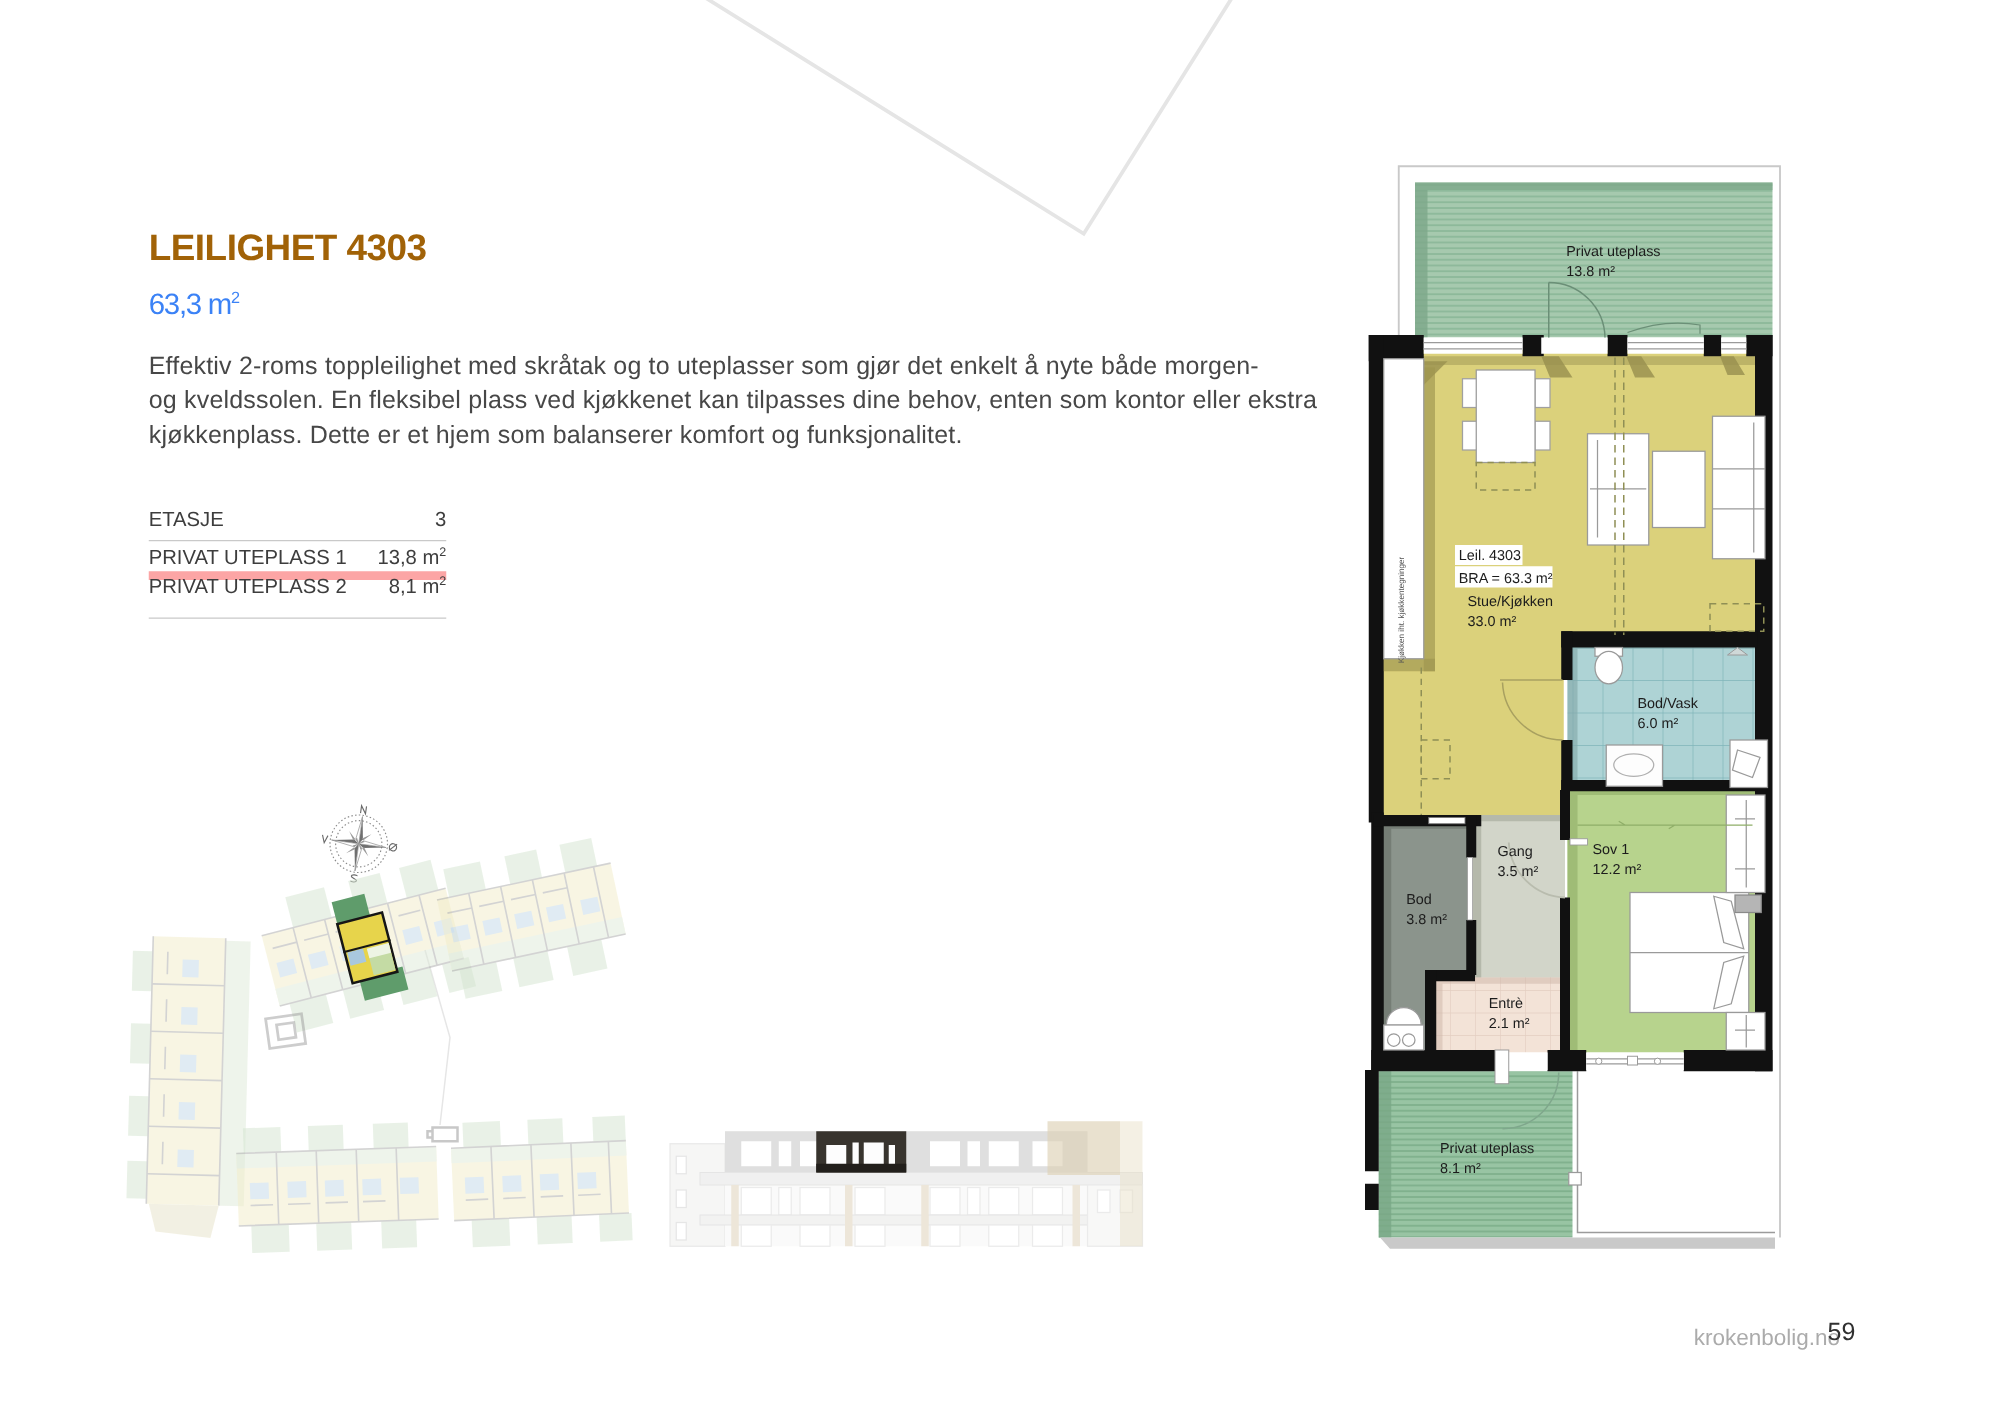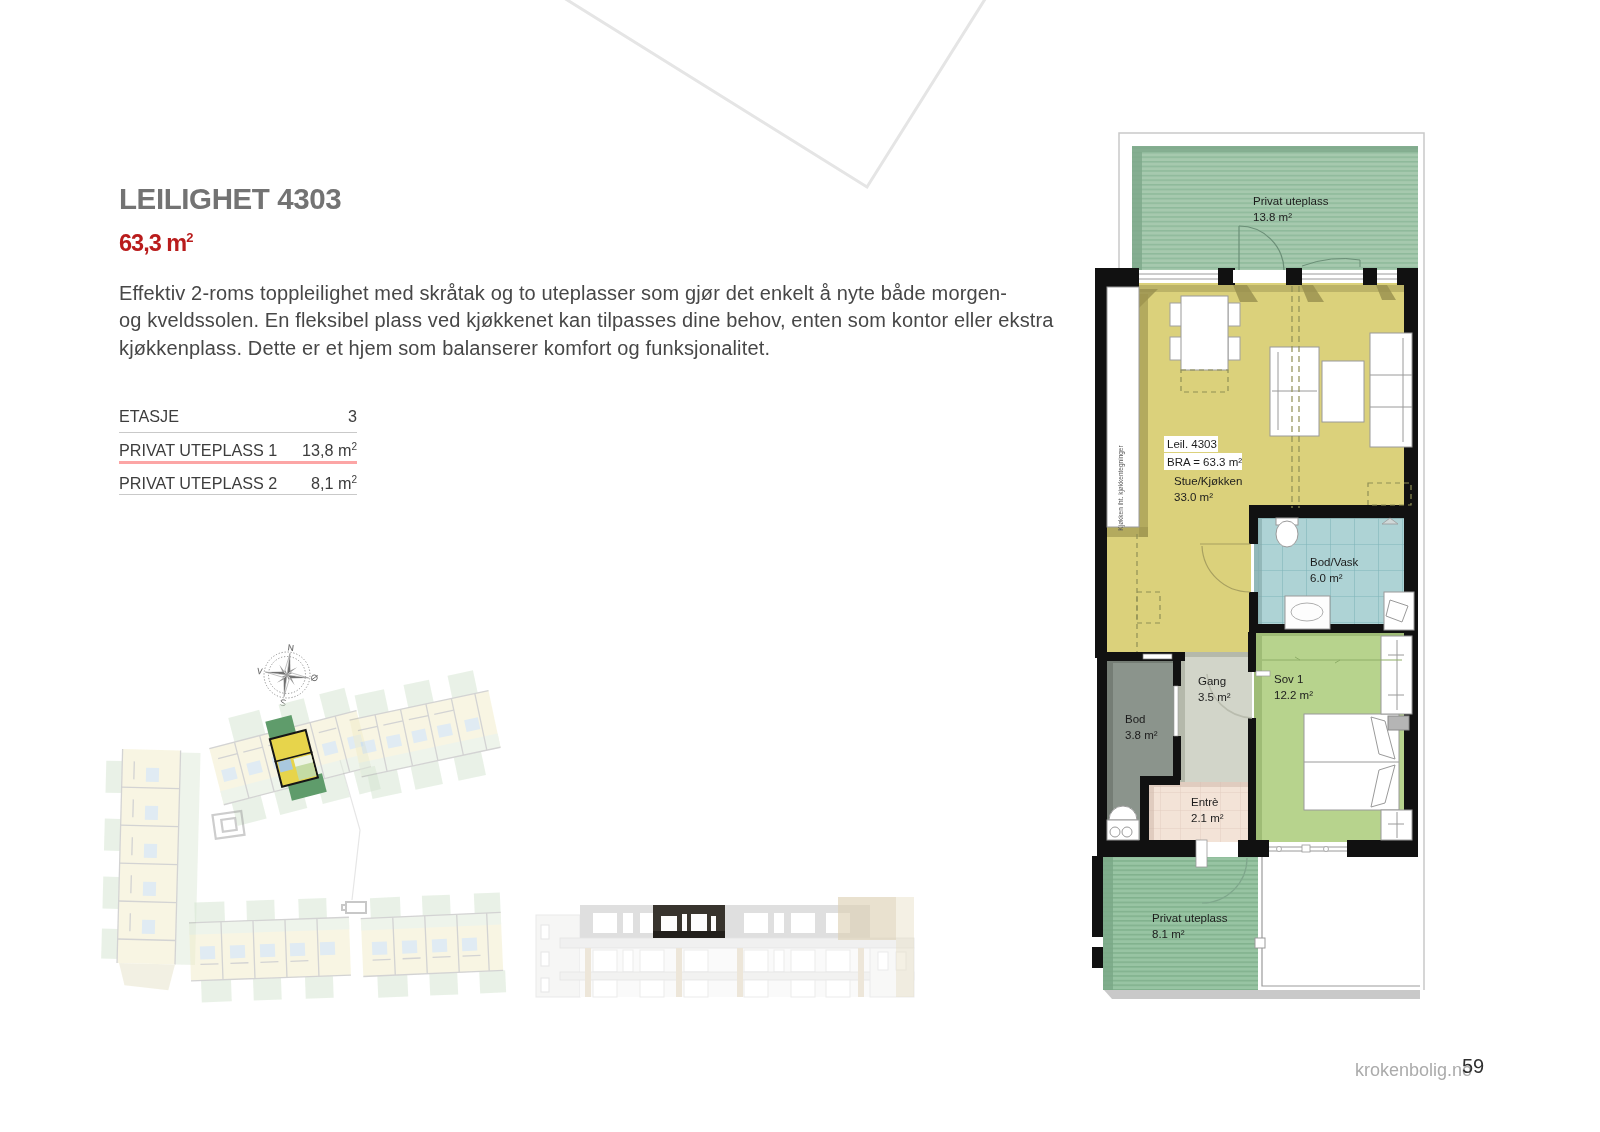--- a/index.html
+++ b/index.html
@@ -8,44 +8,44 @@
   .abs{position:absolute;}
 </style>
 </head>
 <body>
 <div id="page">
 
 <svg class="abs" style="left:0;top:0" width="1600" height="1132" viewBox="0 0 1600 1132">
   <path d="M548,-12 L867,187 L992,-12" fill="none" stroke="#e5e5e5" stroke-width="3"></path>
 </svg>
 
-<div class="abs" style="left:119px;top:183.8px;font-size:29.5px;line-height:1;font-weight:bold;color:#737373;letter-spacing:-0.4px;">LEILIGHET 4303</div>
-
-<div class="abs" style="left:119px;top:231.3px;font-size:23.5px;line-height:1;font-weight:bold;color:#b91c1c;letter-spacing:-1px;">63,3 m<sup style="font-size:13px;letter-spacing:0;">2</sup></div>
+<div class="abs" style="left:119px;top:183.8px;font-size:29.5px;line-height:1;font-weight:bold;color:#a16207;letter-spacing:-0.4px;">LEILIGHET 4303</div>
+
+<div class="abs" style="left:119px;top:231.3px;font-size:23.5px;line-height:1;font-weight:normal;color:#3b82f6;letter-spacing:-1px;">63,3 m<sup style="font-size:13px;letter-spacing:0;">2</sup></div>
 
 <div class="abs" style="left:119px;top:280px;font-size:20px;color:#474747;line-height:27.4px;letter-spacing:0.15px;">
 Effektiv 2-roms toppleilighet med skråtak og to uteplasser som gjør det enkelt å nyte både morgen-<br>
 og kveldssolen. En fleksibel plass ved kjøkkenet kan tilpasses dine behov, enten som kontor eller ekstra<br>
 kjøkkenplass. Dette er et hjem som balanserer komfort og funksjonalitet.
 </div>
 
 <div class="abs" style="left:119px;top:402px;width:238px;font-size:16.2px;color:#3d3d3d;">
 
   <div style="display:flex;justify-content:space-between;align-items:center;height:31px;border-bottom:1px solid #c9c9c9;box-sizing:border-box;padding-bottom:1px;letter-spacing:0;">
         <span>ETASJE</span>
         <span>3</span>
       </div>
 
 
-  <div style="display:flex;justify-content:space-between;align-items:flex-end;height:31px;border-bottom:3px solid #fca5a5;box-sizing:border-box;padding-bottom:1px;letter-spacing:0;">
+  <div style="display:flex;justify-content:space-between;align-items:flex-end;height:31px;border-bottom:7px solid #fca5a5;box-sizing:border-box;padding-bottom:1px;letter-spacing:0;">
         <span>PRIVAT UTEPLASS 1</span>
         <span>13,8 m<sup style="font-size:10px;">2</sup></span>
       </div>
 
-  <div style="display:flex;justify-content:space-between;align-items:flex-end;height:31px;border-bottom:1px solid #c9c9c9;box-sizing:border-box;padding-bottom:1px;letter-spacing:0;">
+  <div style="display:flex;justify-content:space-between;align-items:flex-end;height:31px;border-bottom:1px solid #c9c9c9;box-sizing:border-box;padding-bottom:15px;letter-spacing:0;">
         <span>PRIVAT UTEPLASS 2</span>
         <span>8,1 m<sup style="font-size:10px;">2</sup></span>
       </div>
 </div>
 
 <div class="abs" style="left:1355px;top:1061.4px;font-size:18px;line-height:1;color:#ababab;">krokenbolig.no</div>
 
 <div class="abs" style="left:1462px;top:1055.7px;font-size:20px;line-height:1;color:#303030;">59</div>
 
 <svg class="abs" style="left:0;top:0" width="1600" height="1132" viewBox="0 0 1600 1132">

